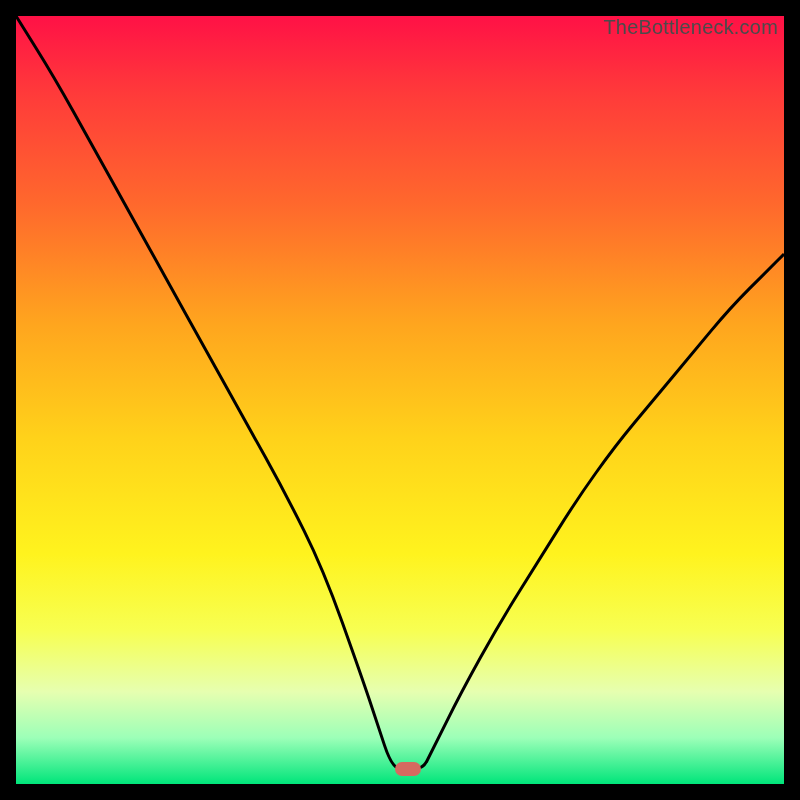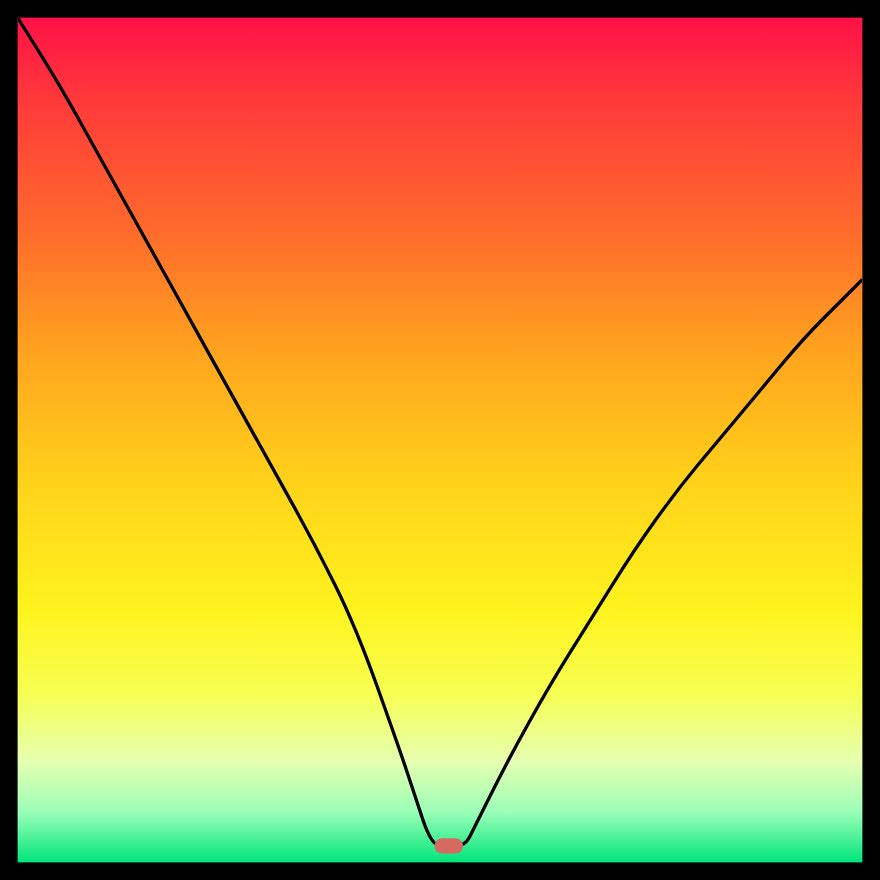--- a/index.html
+++ b/index.html
@@ -63,20 +63,21 @@
     background: #d66a60;
     z-index: 4;
     transform: translate(-50%, -50%);
   }
 </style>
 </head>
 <body>
 
 <div class="stage">
   <div class="plot">
+    <div class="watermark">TheBottleneck.com</div>
 
     <svg class="curve" viewBox="0 0 768 768" preserveAspectRatio="none">
       <path id="curve-path" d="M 0.0 0.0 Q 0.0 0.0 19.2 30.7 Q 38.4 61.4 57.6 96.0 Q 76.8 130.6 96.0 165.1 Q 115.2 199.7 134.4 234.2 Q 153.6 268.8 172.8 303.4 Q 192.0 337.9 211.2 372.5 Q 230.4 407.0 249.6 441.6 Q 268.8 476.2 288.0 514.6 Q 307.2 553.0 326.4 606.7 Q 345.6 660.5 353.3 683.5 Q 361.0 706.6 368.6 729.6 Q 376.3 752.6 384.0 752.6 Q 391.7 752.6 399.4 752.6 Q 407.0 752.6 410.9 745.0 Q 414.7 737.3 430.1 706.6 Q 445.4 675.8 464.6 641.3 Q 483.8 606.7 503.0 576.0 Q 522.2 545.3 541.4 514.6 Q 560.6 483.8 579.8 457.0 Q 599.0 430.1 618.2 407.0 Q 637.4 384.0 656.6 361.0 Q 675.8 337.9 695.0 314.9 Q 714.2 291.8 733.4 272.6 Q 752.6 253.4 760.3 245.8 L 768.0 238.1" fill="none" stroke-width="3" stroke="#000000"></path>
     </svg>
 
     <div id="marker" class="marker" style="background: rgb(214, 106, 96); left: 391.68px; top: 752.64px;"></div>
   </div>
 </div>
 
 </body></html>

